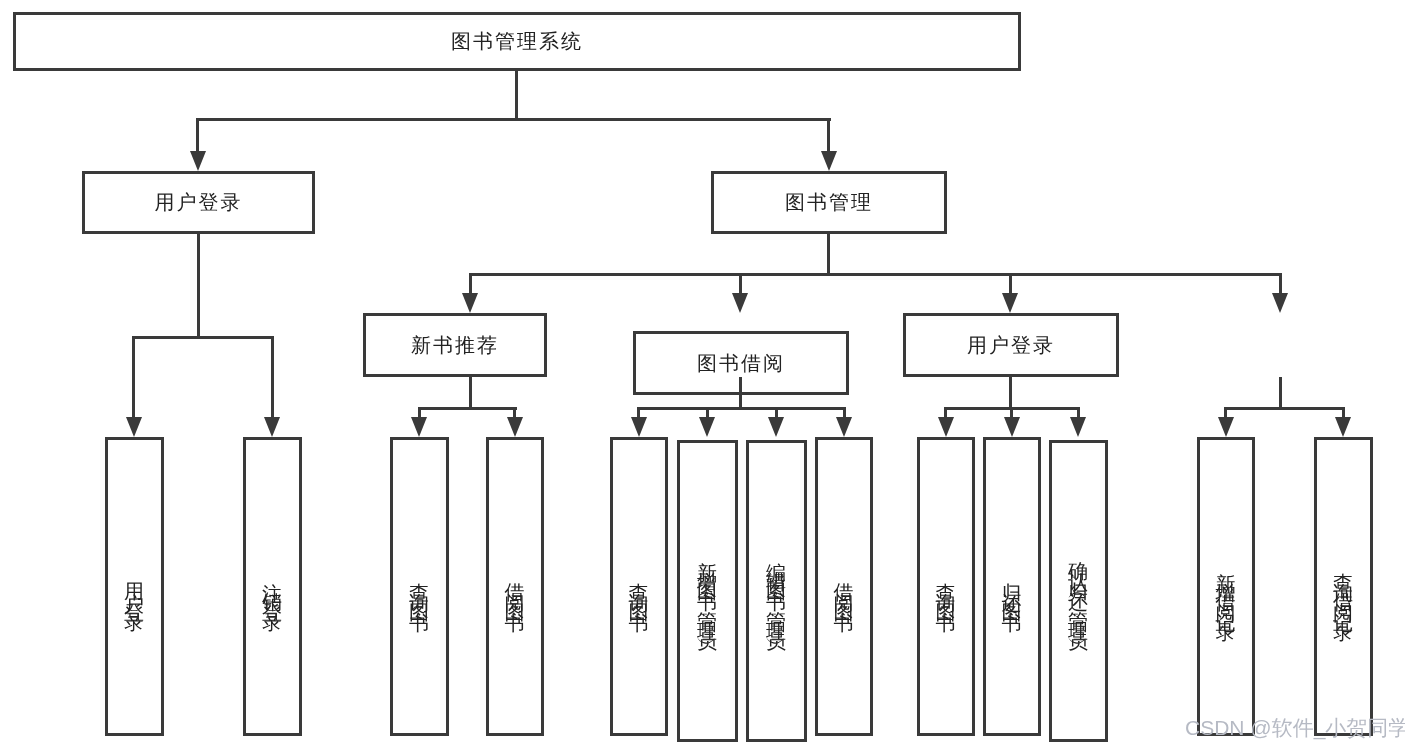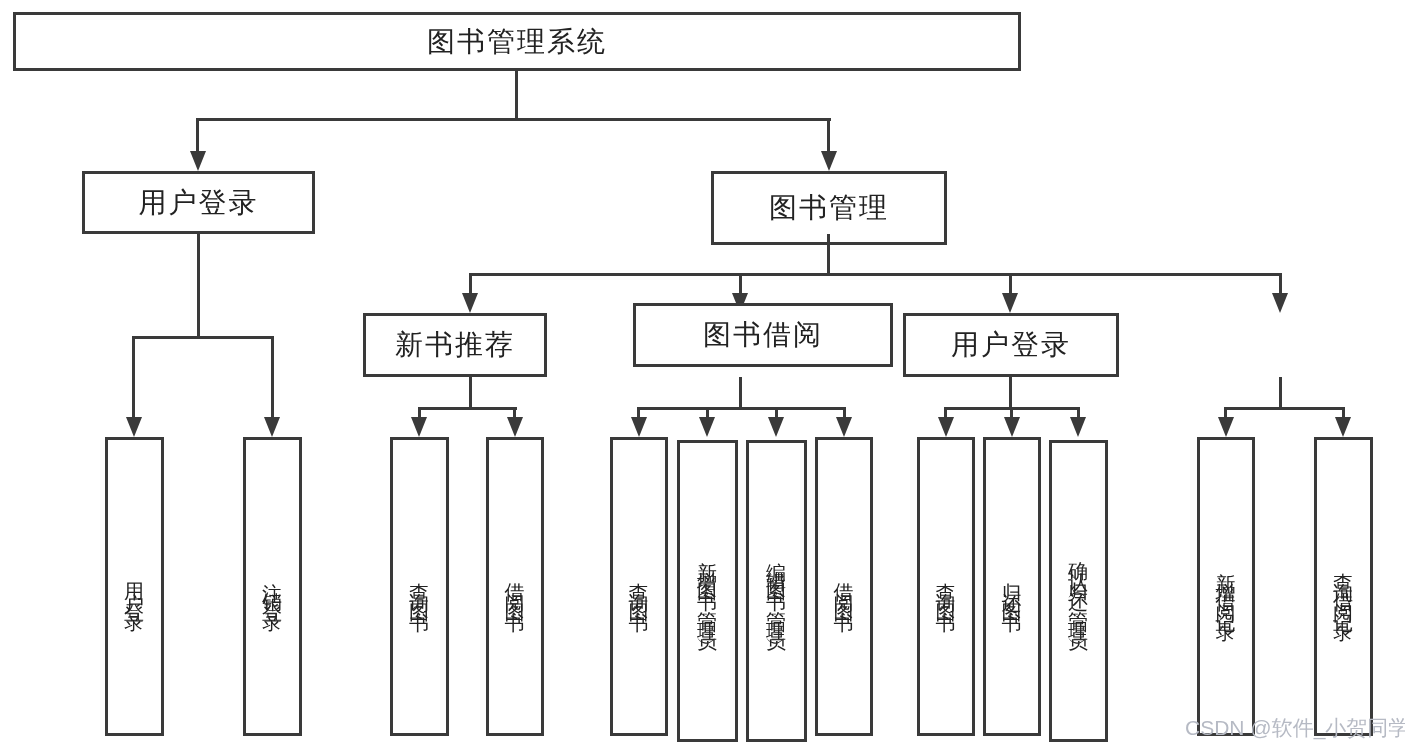--- a/index.html
+++ b/index.html
@@ -18,21 +18,21 @@
   }
   .box{
     position:absolute;
     box-sizing:border-box;
     border:3px solid var(--line);
     background:#fff;
     display:flex;align-items:center;justify-content:center;
     color:var(--text);
   }
   .box.h span{
-    font-size:28px;
+    font-size:20px;
     letter-spacing:2px;
     white-space:nowrap;
   }
   .box.v span{
     writing-mode:vertical-rl;
     font-size:20px;
     letter-spacing:10px;
     line-height:1;
     white-space:nowrap;
   }
@@ -68,21 +68,21 @@
   <div class="vline" style="left:515px;top:70px;width:3px;height:49px"></div>
   <div class="hline" style="left:196px;top:118px;width:635px;height:3px"></div>
   <div class="vline" style="left:196px;top:118px;width:3px;height:35px"></div>
   <div class="arrow" style="left:190px;top:151px"></div>
   <div class="vline" style="left:827px;top:118px;width:3px;height:35px"></div>
   <div class="arrow" style="left:821px;top:151px"></div>
 
   <div class="box h" style="left:82px;top:171px;width:233px;height:63px">
     <span>用户登录</span>
   </div>
-  <div class="box h" style="left:711px;top:171px;width:236px;height:74px">
+  <div class="box h" style="left:711px;top:171px;width:236px;height:63px">
     <span>图书管理</span>
   </div>
 
   <div class="vline" style="left:197px;top:234px;width:3px;height:102px"></div>
   <div class="hline" style="left:132px;top:336px;width:142px;height:3px"></div>
   <div class="vline" style="left:132px;top:336px;width:3px;height:81px"></div>
   <div class="arrow" style="left:126px;top:417px"></div>
   <div class="vline" style="left:271px;top:336px;width:3px;height:81px"></div>
   <div class="arrow" style="left:264px;top:417px"></div>
 
@@ -93,21 +93,21 @@
   <div class="vline" style="left:739px;top:273px;width:3px;height:20px"></div>
   <div class="arrow" style="left:732px;top:293px"></div>
   <div class="vline" style="left:1009px;top:273px;width:3px;height:20px"></div>
   <div class="arrow" style="left:1002px;top:293px"></div>
   <div class="vline" style="left:1279px;top:273px;width:3px;height:20px"></div>
   <div class="arrow" style="left:1272px;top:293px"></div>
 
   <div class="box h" style="left:363px;top:313px;width:184px;height:64px">
     <span>新书推荐</span>
   </div>
-  <div class="box h" style="left:633px;top:303px;width:260px;height:64px">
+  <div class="box h" style="left:633px;top:331px;width:216px;height:64px">
     <span>图书借阅</span>
   </div>
   <div class="box h" style="left:903px;top:313px;width:216px;height:64px">
     <span>用户登录</span>
   </div>
 
   <div class="vline" style="left:469px;top:377px;width:3px;height:30px"></div>
   <div class="hline" style="left:418px;top:407px;width:99px;height:3px"></div>
   <div class="vline" style="left:418px;top:407px;width:3px;height:12px"></div>
   <div class="arrow" style="left:411px;top:417px"></div>

